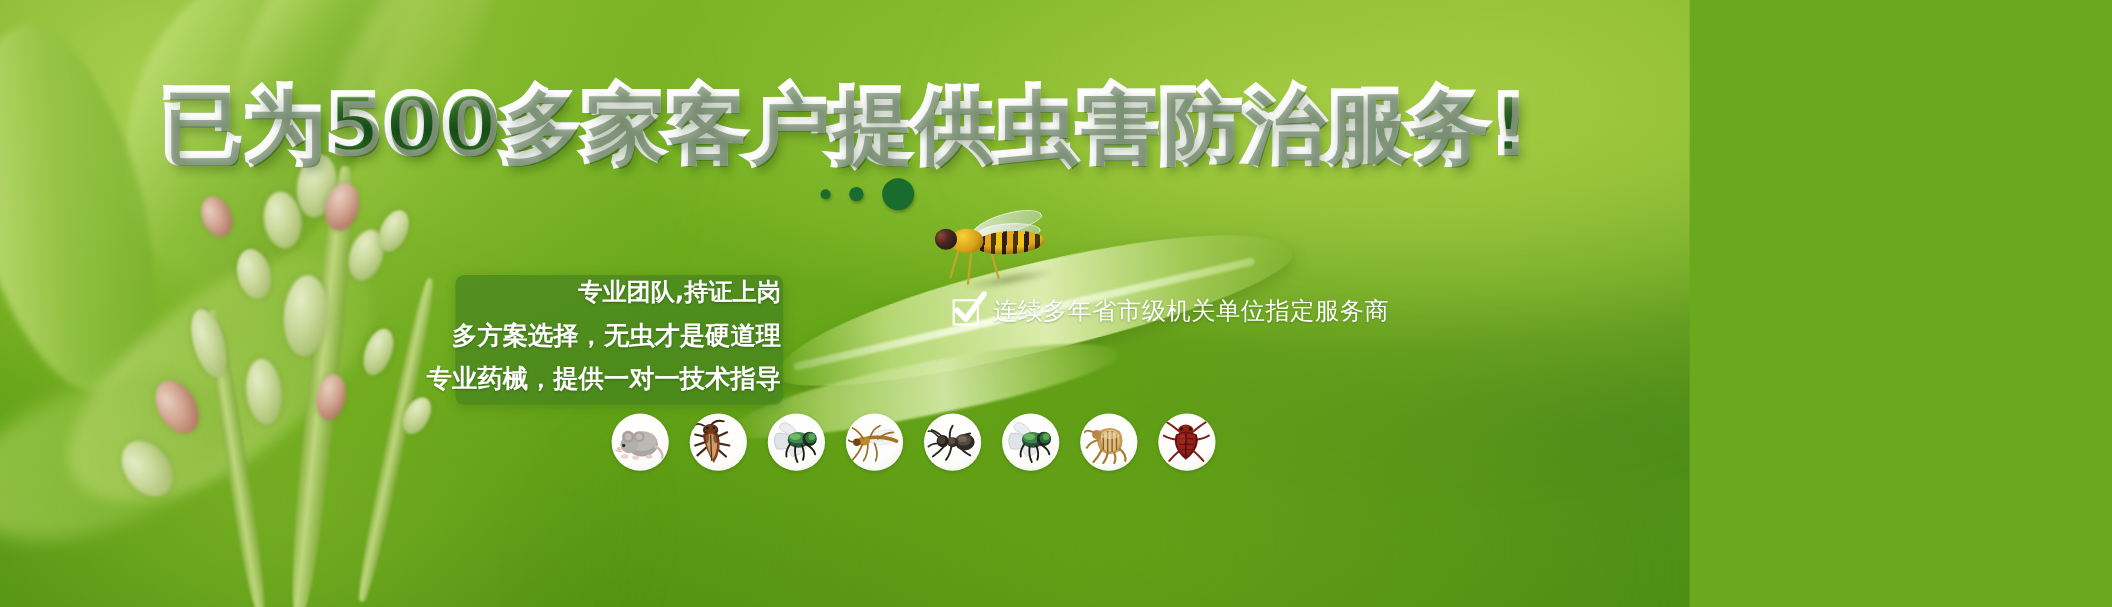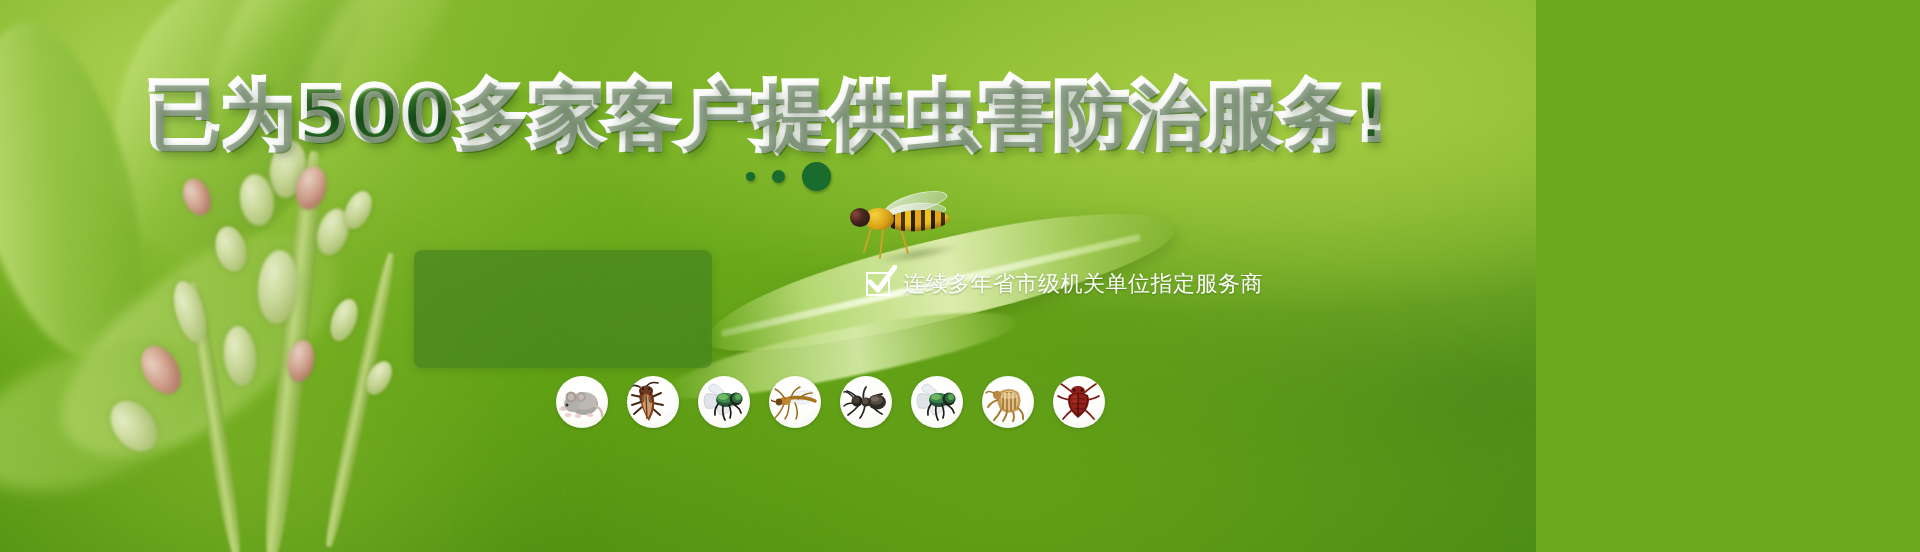--- a/index.html
+++ b/index.html
@@ -319,20 +319,25 @@
     <span class="headline-inner">已为500多家客户提供虫害防治服务!</span>
   </div>
 
   <div class="dots">
     <span class="dot d1"></span>
     <span class="dot d2"></span>
     <span class="dot d3"></span>
   </div>
 
   <div class="panel"></div>
+  <div class="panel-lines">
+    <div class="panel-line l1">专业团队,持证上岗</div>
+    <div class="panel-line l2">多方案选择，无虫才是硬道理</div>
+    <div class="panel-line l3">专业药械，提供一对一技术指导</div>
+  </div>
 
   <div class="checklist">
 
     <div class="check-item">
       <span class="check-box">
         <svg class="tick" viewBox="0 0 32 30" fill="none" xmlns="http://www.w3.org/2000/svg">
           <path d="M5 17 L13 25 L30 2" stroke="#ffffff" stroke-width="5" stroke-linecap="round" stroke-linejoin="round"></path>
         </svg>
       </span>
       <span class="check-label">连续多年省市级机关单位指定服务商</span>

